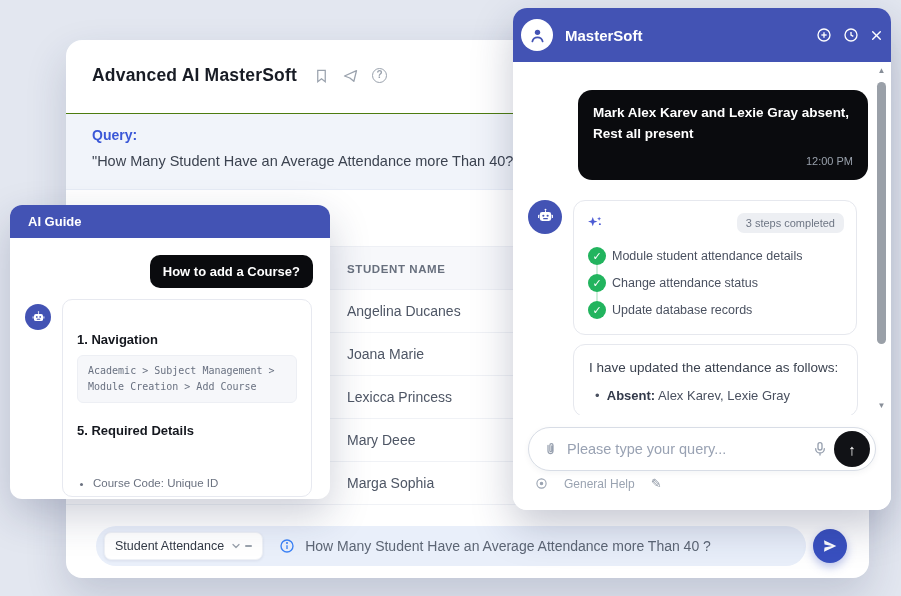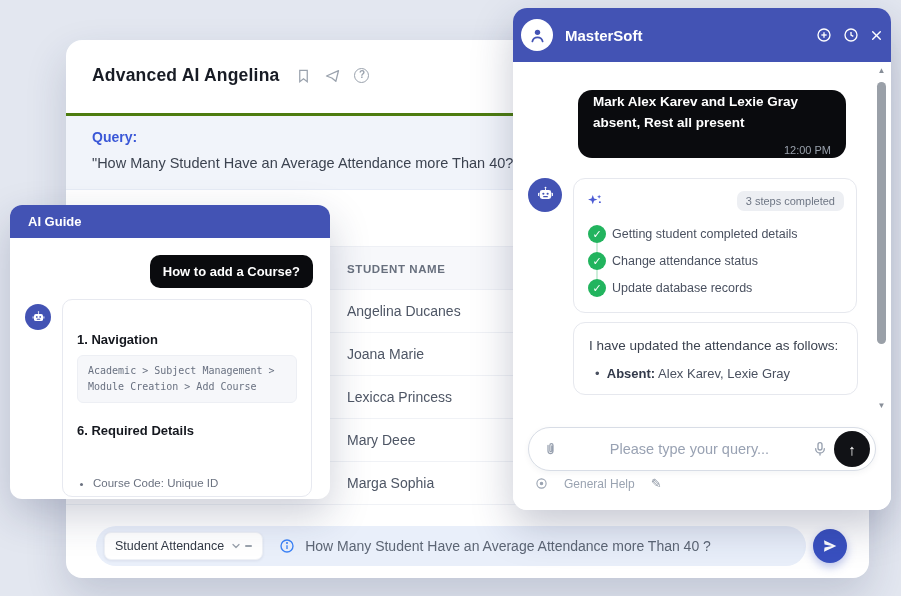--- a/index.html
+++ b/index.html
@@ -8,21 +8,21 @@
 
   
   .main-card { position:absolute; left:66px; top:40px; width:803px; height:538px; background:#fff;
                border-radius:16px; box-shadow:0 18px 40px rgba(40,50,90,.18); z-index:1; }
   .main-header { position:absolute; left:26px; top:25px; display:flex; align-items:center; gap:13px; }
   .main-title { font-size:17.5px; font-weight:700; color:#181c25; letter-spacing:.2px; margin-right:4px; }
   .hicon { display:inline-flex; align-items:center; justify-content:center; color:#9aa2ad; cursor:pointer; }
   .circle-q { width:15px; height:15px; border:1.5px solid #9aa2ad; border-radius:50%; font-size:10px;
               line-height:12px; text-align:center; color:#9aa2ad; font-weight:700; }
   .query-section { position:absolute; left:0; top:73px; width:100%; height:77px; background:#f1f4fa;
-                   border-top:3px solid #4d7c0f; border-bottom:1px solid #e7ecf6; padding:13px 26px; }
+                   border-top:1px solid #4d7c0f; border-bottom:1px solid #e7ecf6; padding:13px 26px; }
   .query-label { font-size:14px; font-weight:600; color:#3a57d7; }
   .query-text { font-size:14.5px; color:#3c4350; margin-top:10px; }
 
   .table { position:absolute; left:0; top:206px; width:100%; }
   .thead { height:44px; line-height:44px; background:#f7f8fb; border-top:1px solid #eef0f5; border-bottom:1px solid #eef0f5;
            padding-left:281px; font-size:11.5px; font-weight:700; letter-spacing:.6px; color:#68707e; }
   .trow { height:43px; line-height:43px; border-bottom:1px solid #f0f2f6; padding-left:281px;
           font-size:14px; color:#4e5665; }
 
   .compose-bar { position:absolute; left:30px; top:486px; width:710px; height:40px; background:#e9effa;
@@ -39,21 +39,21 @@
 
   
   .chat-panel { position:absolute; left:513px; top:8px; width:378px; height:502px; background:#fff;
                 border-radius:14px; box-shadow:0 16px 40px rgba(30,40,80,.25); z-index:3; }
   .chat-header { height:54px; background:#4353b4; border-radius:14px 14px 0 0; display:flex; align-items:center; padding:0 8px; }
   .chat-avatar { width:32px; height:32px; border-radius:50%; background:#fff; display:flex; align-items:center; justify-content:center; }
   .chat-title { margin-left:12px; font-size:15px; font-weight:700; color:#fff; }
   .chat-hicons { margin-left:auto; display:flex; align-items:center; gap:11px; color:#fff; }
 
   .chat-messages { position:absolute; left:0; top:54px; right:16px; bottom:95px; overflow:hidden; background:#fff; }
-  .user-bubble { margin:28px 29px 0 65px; background:#0a0b0e; border-radius:14px; padding:2px 15px; }
+  .user-bubble { margin:28px 7px 0 65px; background:#0a0b0e; border-radius:14px; padding:13px 15px; }
   .user-bubble-text { font-size:13.5px; font-weight:600; color:#fff; line-height:1.55; }
   .user-bubble-time { margin-top:10px; text-align:right; font-size:11px; color:#98a0ab; }
 
   .ai-row { display:flex; margin-top:20px; padding-left:15px; }
   .bot-avatar { width:34px; height:34px; border-radius:50%; background:#4353b4; display:flex; align-items:center;
                 justify-content:center; flex-shrink:0; }
   .bot-avatar.small { width:26px; height:26px; }
   .steps-card { margin-left:11px; width:284px; border:1px solid #e6e8ee; border-radius:12px; padding:12px 12px 6px; background:#fff; }
   .steps-card-top { display:flex; align-items:center; }
   .badge { margin-left:auto; background:#edeff3; color:#6e7684; font-size:11px; padding:4px 9px; border-radius:7px; }
@@ -71,21 +71,21 @@
 
   .chat-scrollbar { position:absolute; right:3px; top:58px; bottom:100px; width:13px; }
   .scroll-arrow { position:absolute; left:0; width:13px; text-align:center; font-size:8px; color:#878e98; }
   .scroll-arrow.up { top:0; } .scroll-arrow.down { bottom:0; }
   .scroll-thumb { position:absolute; left:2px; top:16px; width:9px; height:262px; background:#9aa0a8; border-radius:5px; }
 
   .chat-inputzone { position:absolute; left:0; right:0; bottom:0; height:95px; background:#fff; border-radius:0 0 14px 14px; }
   .chat-input-pill { position:absolute; left:15px; top:12px; width:348px; height:44px; border:1.5px solid #d8dde6;
                      border-radius:23px; display:flex; align-items:center; padding:0 5px 0 14px; background:#fff;
                      box-shadow:0 2px 6px rgba(20,30,60,.05); }
-  .chat-input { flex:1; border:none; outline:none; font-size:14.5px; color:#5a6374; margin-left:9px; font-family:inherit; min-width:0;text-align:center; }
+  .chat-input { flex:1; border:none; outline:none; font-size:14.5px; color:#5a6374; margin-left:9px; font-family:inherit; min-width:0; }
   .chat-input::placeholder { color:#99a2b3; }
   .send-btn-dark { width:36px; height:36px; border-radius:50%; background:#111216; border:none; color:#fff;
                    font-size:15px; font-weight:700; cursor:pointer; flex-shrink:0; margin-left:6px; }
   .chat-footer { position:absolute; left:22px; bottom:19px; display:flex; align-items:center; gap:16px;
                  font-size:12px; color:#9aa3b1; }
   .pencil { color:#8b94a2; font-size:13px; }
 
   
   .guide-panel { position:absolute; left:10px; top:205px; width:320px; height:294px; background:#fff;
                  border-radius:12px; box-shadow:0 16px 40px rgba(30,40,80,.22); z-index:4; }
@@ -105,21 +105,21 @@
 
   svg { display:block; }
 </style>
 </head>
 <body>
 
 <div class="stage">
 
   <section class="main-card">
     <div class="main-header">
-      <h1 class="main-title">Advanced AI Angelina</h1>
+      <h1 class="main-title">Advanced AI MasterSoft</h1>
       <span class="hicon">
         <svg width="15" height="16" viewBox="0 0 24 24" fill="none" stroke="#9aa2ad" stroke-width="2">
             <path d="M6 3h12v18l-6-4.5L6 21z"></path>
           </svg>
       </span>
       <span class="hicon">
         <svg width="17" height="16" viewBox="0 0 24 24" fill="none" stroke="#9aa2ad" stroke-width="2" stroke-linejoin="round">
             <path d="M3 12L21 4l-4 16-6-5zM3 12l8 3"></path>
           </svg>
       </span>
@@ -231,21 +231,21 @@
                   <path d="M17.5 3.5l.8 2 2 .8-2 .8-.8 2-.8-2-2-.8 2-.8z"></path>
                   <circle cx="18.5" cy="13.5" r="1.3"></circle>
                 </svg>
             </span>
             <span class="badge">3 steps completed</span>
           </div>
           <div class="steps">
             <div class="connector"></div>
             <div class="step">
               <span class="check">✓</span>
-              <span class="step-label">Getting student completed details</span>
+              <span class="step-label">Module student attendance details</span>
             </div>
             <div class="step">
               <span class="check">✓</span>
               <span class="step-label">Change attendance status</span>
             </div>
             <div class="step">
               <span class="check">✓</span>
               <span class="step-label">Update database records</span>
             </div>
           </div>
@@ -306,21 +306,21 @@
           <rect x="2.6" y="9.8" width="1.5" height="4.2" rx=".75"></rect>
           <rect x="19.9" y="9.8" width="1.5" height="4.2" rx=".75"></rect>
           <circle cx="9.3" cy="11" r="1.35" fill="#4353b4"></circle>
           <circle cx="14.7" cy="11" r="1.35" fill="#4353b4"></circle>
           <rect x="9" y="14" width="6" height="1.4" rx=".7" fill="#4353b4"></rect>
         </svg>
     </span>
     <div class="guide-card">
       <div class="guide-h">1. Navigation</div>
       <div class="guide-code">Academic &gt; Subject Management &gt; Module Creation &gt; Add Course</div>
-      <div class="guide-h">6. Required Details</div>
+      <div class="guide-h">5. Required Details</div>
       <ul class="guide-ul">
         <li>Course Code: Unique ID</li>
         <li>Credits: Advanced value</li>
       </ul>
     </div>
   </section>
 
 </div>
 
 </body></html>

